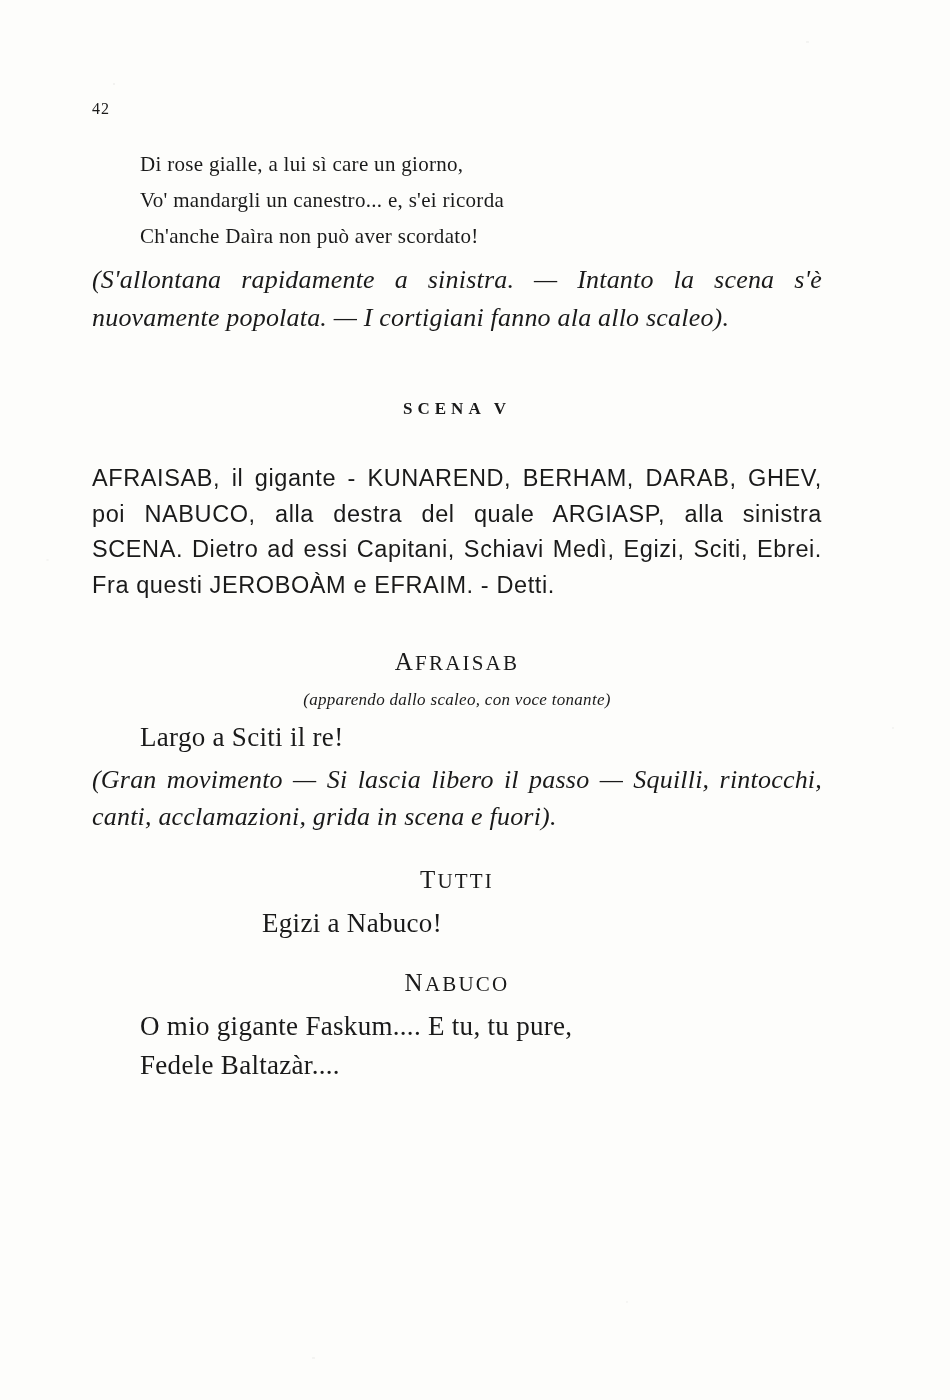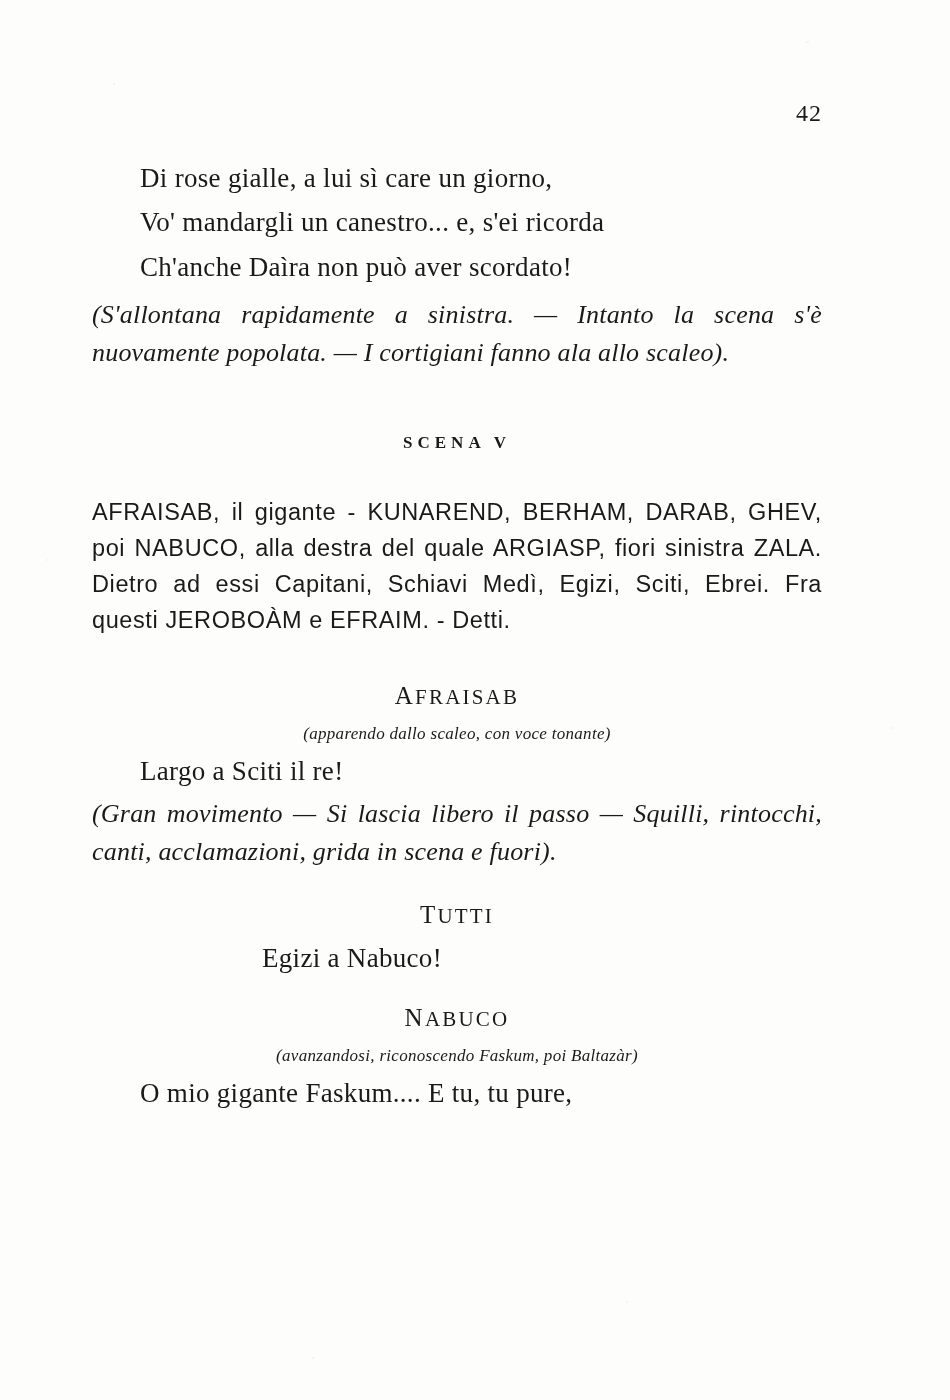--- a/index.html
+++ b/index.html
@@ -29,29 +29,29 @@
       #fdfdfb;
   }
   .content {
     position: absolute;
     left: 92px;
     top: 100px;
     width: 730px;
   }
 
   .folio {
-    text-align: right;
-    font-size: 24px;
+    text-align: left;
+    font-size: 16px;
     letter-spacing: 1px;
     margin: 0 0 32px 0;
     font-family: "Liberation Serif", serif;
   }
 
   .verse {
-    font-size: 27px;
+    font-size: 21px;
     line-height: 1.42;
     margin: 0 0 6px 0;
     padding-left: 48px;
     letter-spacing: 0.3px;
   }
   .verse-block { margin-bottom: 10px; }
 
   .stage {
     font-style: italic;
     font-size: 26px;
@@ -113,29 +113,29 @@
     <div class="verse-block">
       <p class="verse">Di rose gialle, a lui sì care un giorno,</p>
       <p class="verse">Vo' mandargli un canestro... e, s'ei ricorda</p>
       <p class="verse">Ch'anche Daìra non può aver scordato!</p>
     </div>
 
     <p class="stage">(S'allontana rapidamente a sinistra. — Intanto la scena s'è nuovamente popolata. — I cortigiani fanno ala allo scaleo).</p>
 
     <h2 class="scene-head">SCENA  V</h2>
 
-    <p class="cast">AFRAISAB, il gigante - KUNAREND, BERHAM, DARAB, GHEV, poi NABUCO, alla destra del quale ARGIASP, fiori sinistra ZALA. Dietro ad essi Capitani, Schiavi Medì, Egizi, Sciti, Ebrei. Fra questi JEROBOÀM e EFRAIM. - Detti.</p>
+    <p class="cast">AFRAISAB, il gigante - KUNAREND, BERHAM, DARAB, GHEV, poi NABUCO, alla destra del quale ARGIASP, alla sinistra SCENA. Dietro ad essi Capitani, Schiavi Medì, Egizi, Sciti, Ebrei. Fra questi JEROBOÀM e EFRAIM. - Detti.</p>
 
     <div class="speaker" style="font-variant: small-caps;"><span class="cap">A</span>FRAISAB</div>
     <p class="direction-center">(apparendo dallo scaleo, con voce tonante)</p>
     <p class="line-indent">Largo a Sciti il re!</p>
 
     <p class="stage">(Gran movimento — Si lascia libero il passo — Squilli, rintocchi, canti, acclamazioni, grida in scena e fuori).</p>
 
     <div class="speaker" style="font-variant: small-caps;"><span class="cap">T</span>UTTI</div>
     <p class="line-indent more">Egizi a Nabuco!</p>
 
     <div class="speaker" style="font-variant: small-caps;"><span class="cap">N</span>ABUCO</div>
-    <p class="direction-center">(avanzandosi, riconoscendo Faskum, poi Baltazàr)</p>
     <p class="line-indent">O mio gigante Faskum.... E tu, tu pure,</p>
+    <p class="line-indent">Fedele Baltazàr....</p>
 
   </div>
 </div>
 
 </body></html>

